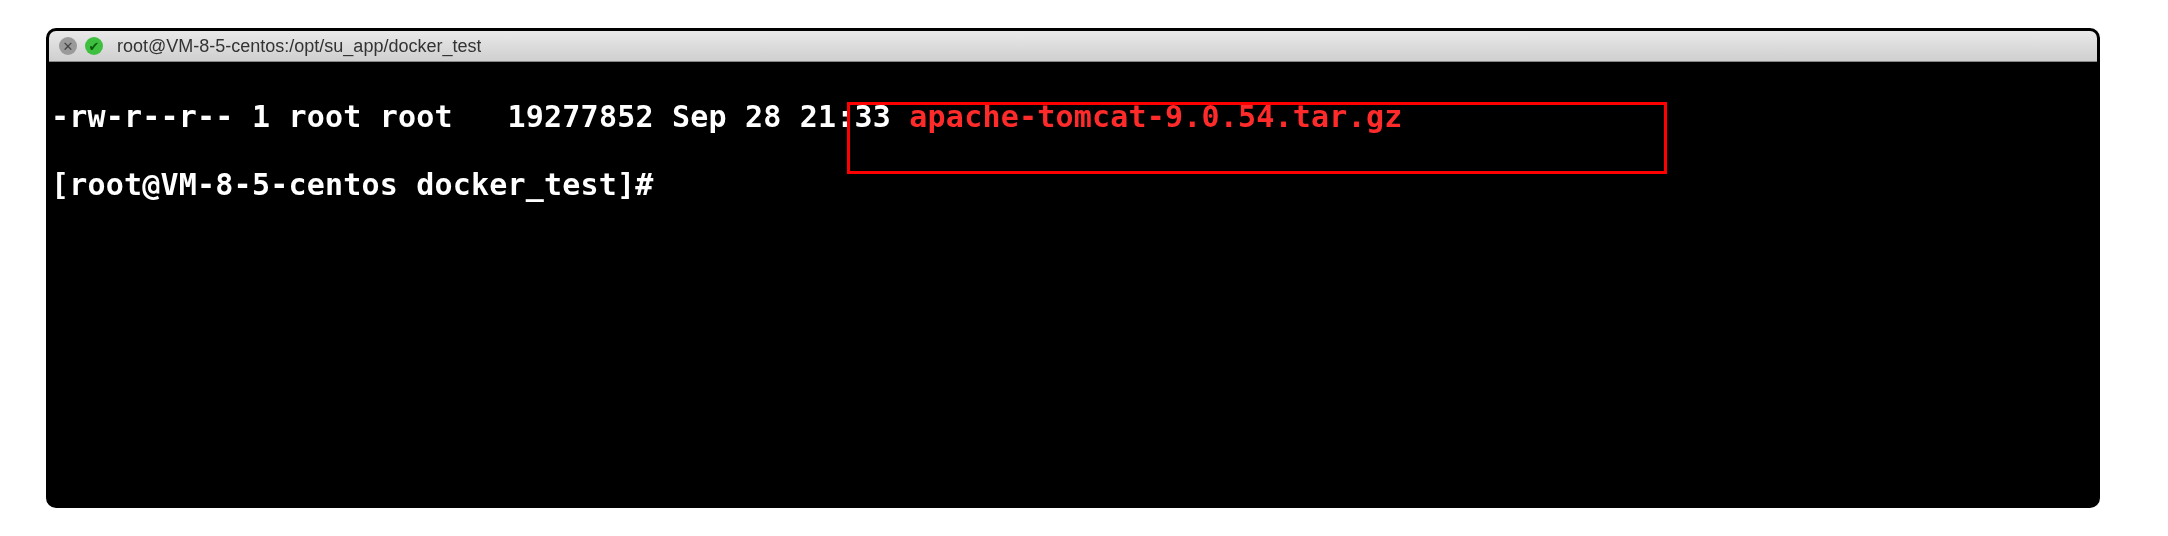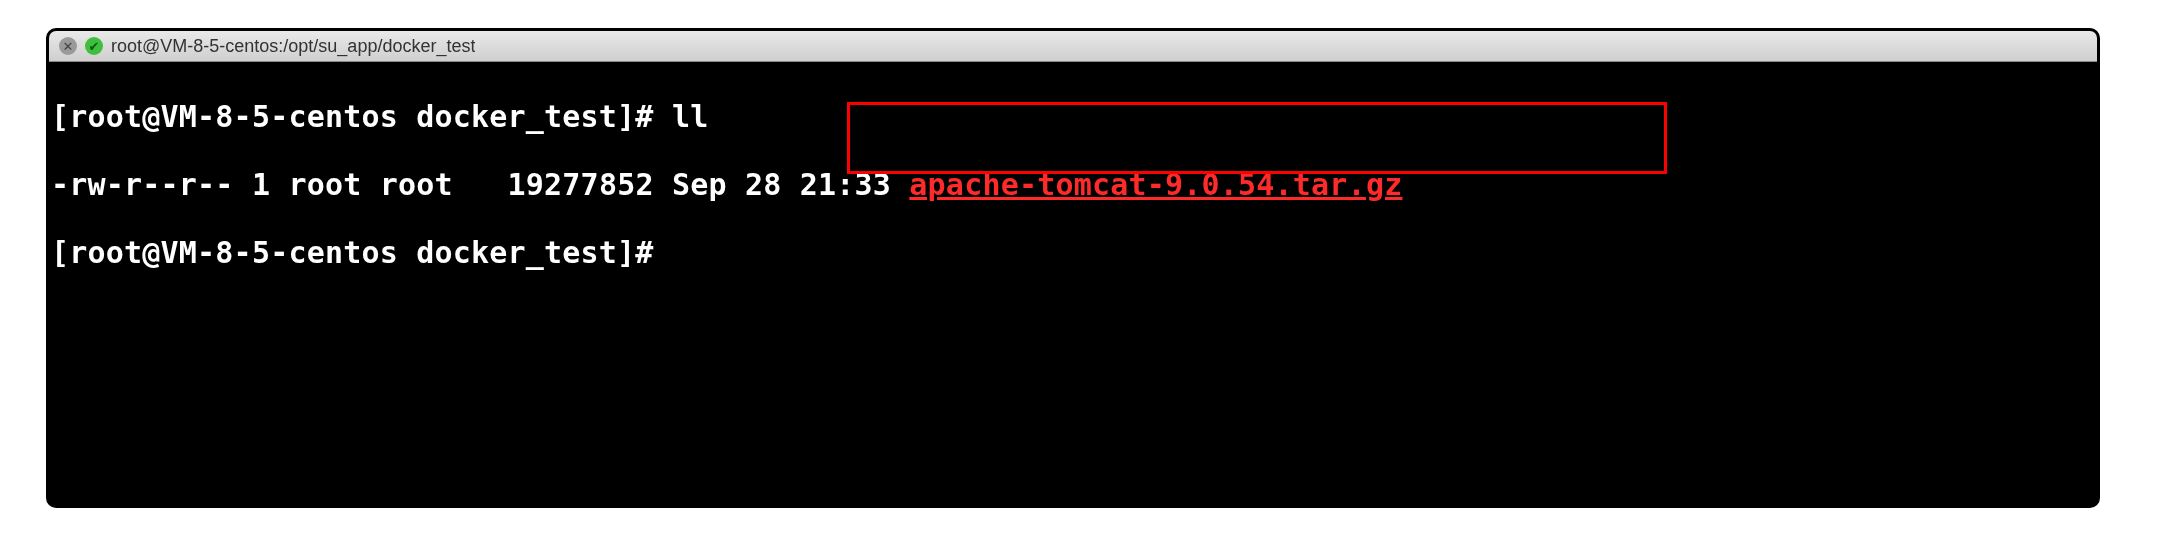--- a/index.html
+++ b/index.html
@@ -40,37 +40,38 @@
     border-radius: 50%;
     display: inline-flex;
     align-items: center;
     justify-content: center;
     font-size: 13px;
     color: #444;
   }
   .tb-close { background: #9a9a9a; }
   .tb-min   { background: #3fbf3f; }
   .tb-title {
+    margin-left: 6px;
     white-space: nowrap;
     overflow: hidden;
   }
   .term {
     position: relative;
     background: #000;
     color: #fff;
     font-size: 30px;
     line-height: 34px;
     padding: 4px 2px;
     font-weight: 600;
     letter-spacing: 0.2px;
     white-space: pre;
     font-family: "Menlo", "Monaco", "Consolas", monospace;
   }
   .term .line { display: block; }
-  .red { color: #ff2b2b; text-decoration: underline; }
+  .red { color: #ff2b2b; }
   .hl-box {
     position: absolute;
     left: 798px;
     top: 40px;
     width: 820px;
     height: 72px;
     border: 3px solid #ff0000;
     box-sizing: border-box;
     pointer-events: none;
   }
@@ -82,18 +83,17 @@
   <div class="titlebar">
     <span class="tb-btn tb-close">
         <span>✕</span>
       </span>
     <span class="tb-btn tb-min">
         <span style="color:#0b5a0b;">✔</span>
       </span>
     <span class="tb-title">root@VM-8-5-centos:/opt/su_app/docker_test</span>
   </div>
   <div class="term">
-<span class="line"><span>[root@VM-8-5-centos docker_test]# </span><span>ll</span></span>
 <span class="line"><span>-rw-r--r--</span> <span>1</span> <span>root</span> <span>root</span>  <span> 19277852</span> <span>Sep 28 21:33</span> <span class="red">apache-tomcat-9.0.54.tar.gz</span></span>
 <span class="line">[root@VM-8-5-centos docker_test]# </span>
     <div class="hl-box"></div>
   </div>
 </div>
 
 </body></html>

